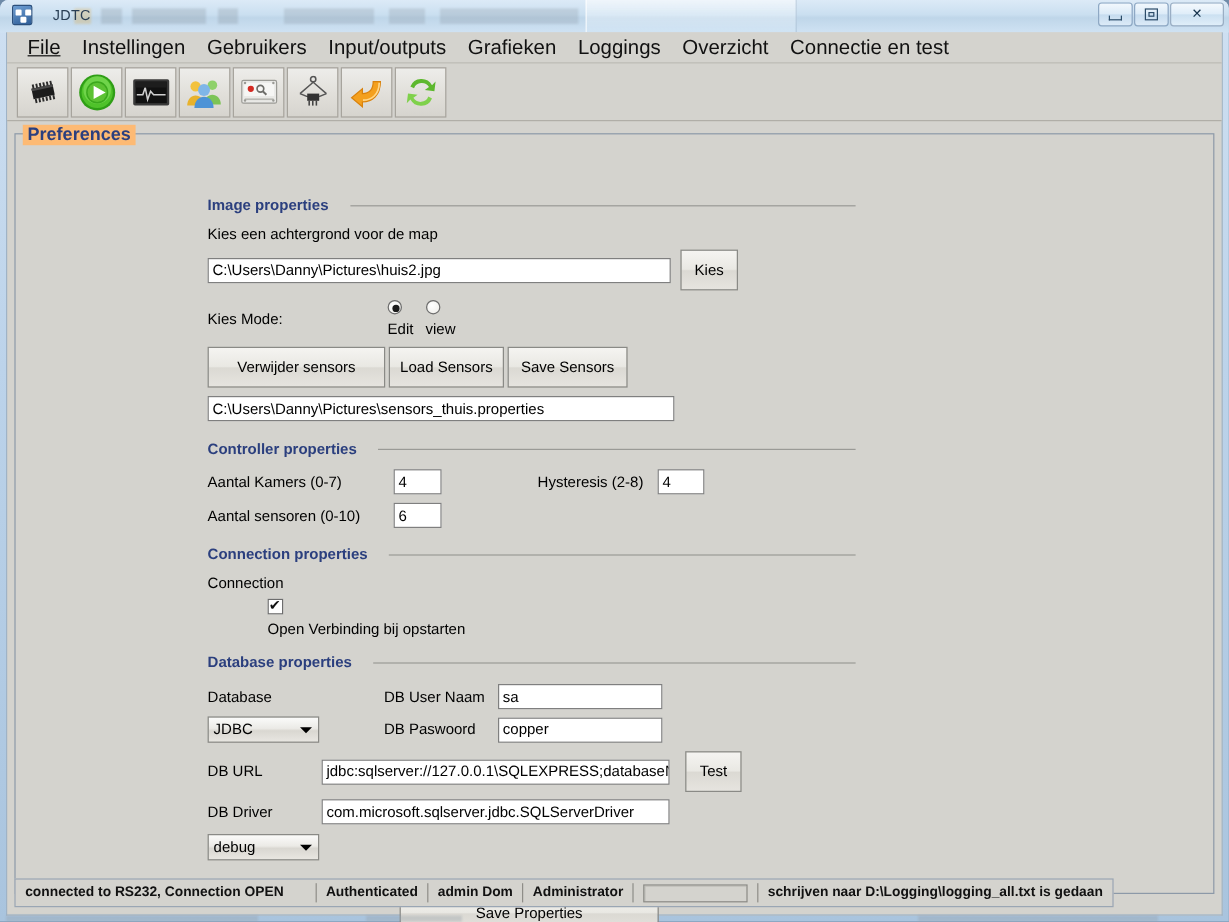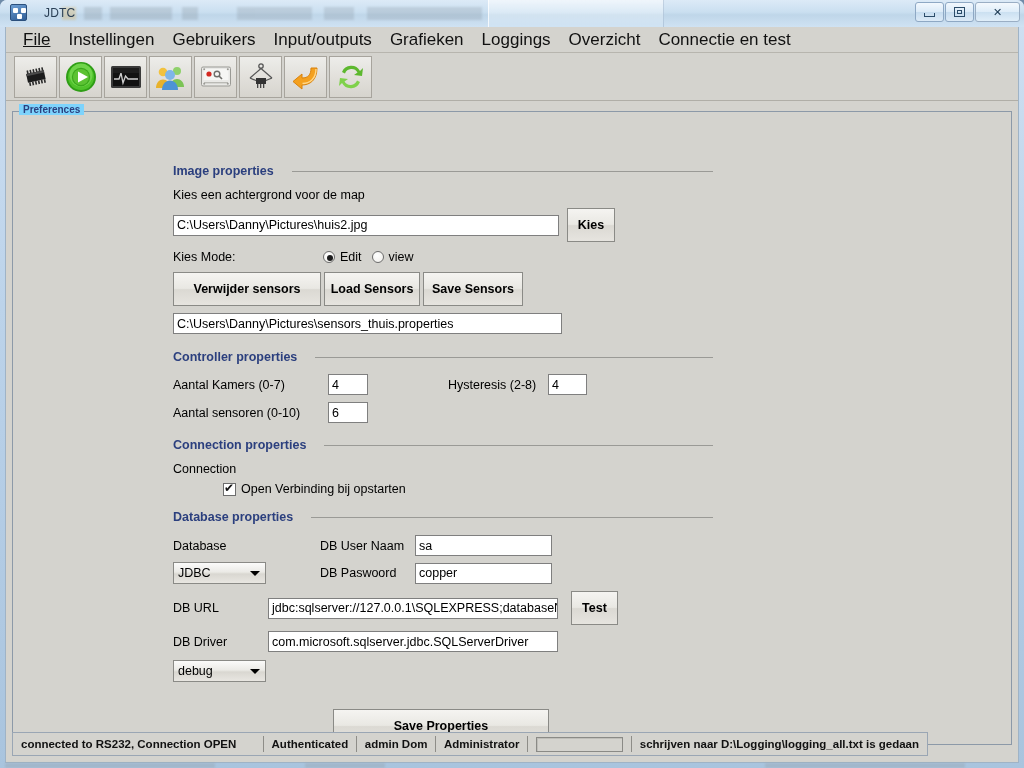--- a/index.html
+++ b/index.html
@@ -115,22 +115,22 @@
 
   
   #prefs {
     position: absolute; left: 6px; top: 84px;
     width: 1000px; height: 634px;
     border: 1px solid #8c99a8;
     background: #d4d3ce;
   }
   #prefs-title {
     position: absolute; left: 6px; top: -8px;
-    background: #7dd3fc; padding: 0 4px;
-    font-size: 10px; font-weight: bold; color: #2b3f7e;
+    background: #fdba74; padding: 0 4px;
+    font-size: 15px; font-weight: bold; color: #2b3f7e;
   }
 
   #form { position: absolute; left: 160px; top: 50px; width: 540px; }
 
   
   .section { display: flex; align-items: center; gap: 18px; margin-top: 2px; }
   .section-label { font-size: 12.5px; font-weight: bold; color: #2b3f7e; white-space: nowrap; }
   .section-rule { flex: 1; height: 1px; background: #9a9a96; }
 
   .lbl { font-size: 12.5px; color: #000; }
@@ -144,36 +144,36 @@
     display: flex; align-items: center;
     overflow: hidden; white-space: nowrap;
     font-family: "Liberation Sans", sans-serif;
   }
   .btn {
     height: 22px;
     border: 1px solid #8a8a86;
     background: linear-gradient(180deg,#f5f4f1 0%, #e9e8e3 48%, #dbd9d3 52%, #e6e4df 100%);
     font-size: 12.5px; color: #000;
     display: flex; align-items: center; justify-content: center;
-    padding: 16px 8px; white-space: nowrap; font-weight: bold;
+    padding: 16px 8px; white-space: nowrap;
   }
   .combo {
     height: 22px; width: 95px;
     border: 1px solid #8a8a86;
     background: linear-gradient(180deg,#fbfbfa 0%, #ebeae6 45%, #d9d7d1 55%, #e8e6e1 100%);
     display: flex; align-items: center; justify-content: space-between;
     padding: 0 5px 0 4px;
     font-size: 12.5px; color: #000;
   }
   .combo .caret {
     width: 0; height: 0;
     border-left: 5px solid transparent; border-right: 5px solid transparent;
     border-top: 5px solid #000;
   }
-  .radio-row { display: flex; align-items: center; gap: 5px; }
+  .radio-row { display: flex; align-items: flex-start; gap: 5px; flex-direction: column; }
   .radio {
     width: 12px; height: 12px; border-radius: 50%;
     border: 1px solid #6d6d6d;
     background: radial-gradient(circle at 40% 35%, #ffffff 0%, #f3f2ef 70%, #dedcd6 100%);
     position: relative;
   }
   .radio.on::after {
     content: ""; position: absolute; left: 3px; top: 3px;
     width: 6px; height: 6px; border-radius: 50%; background: #1c1c1c;
   }

